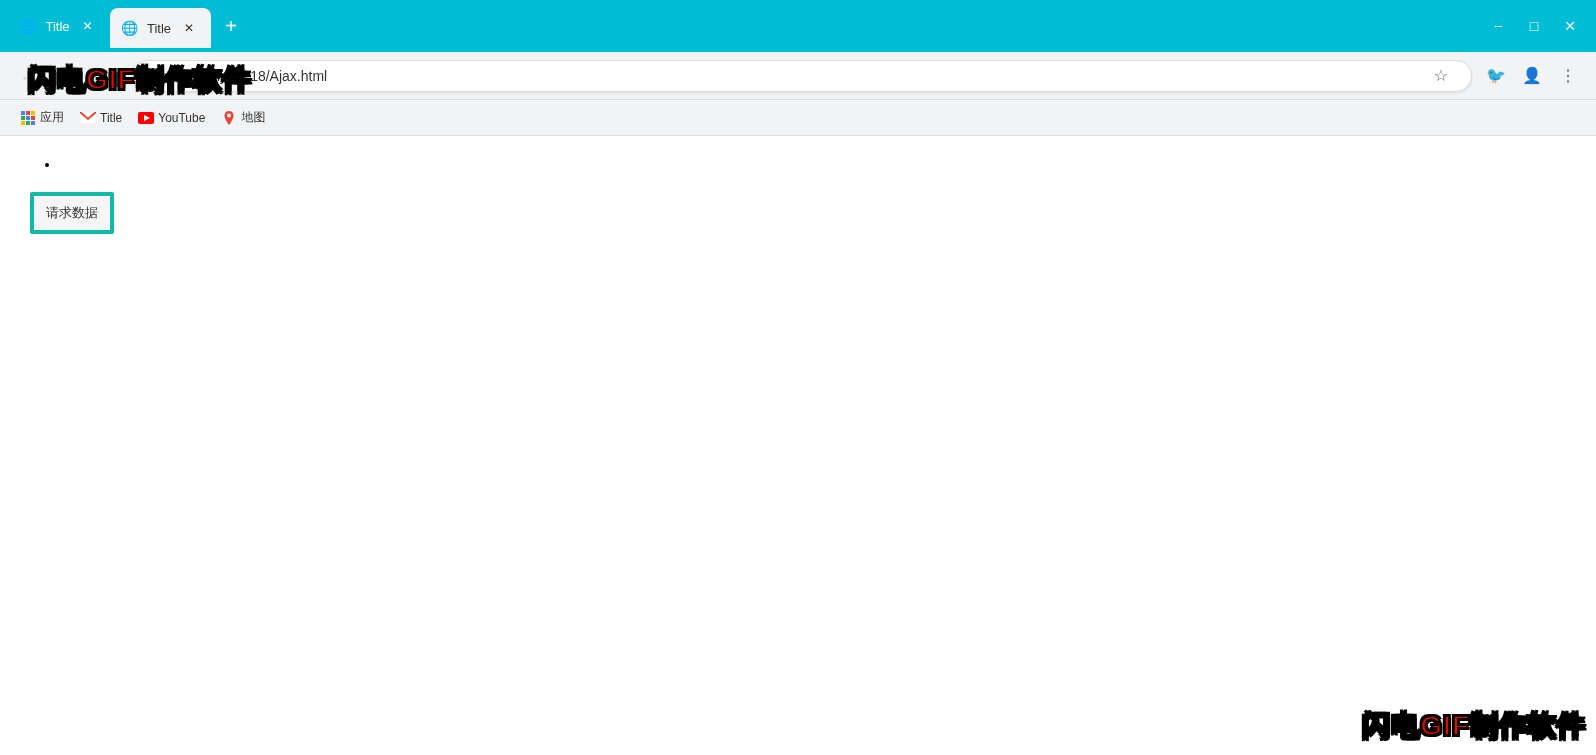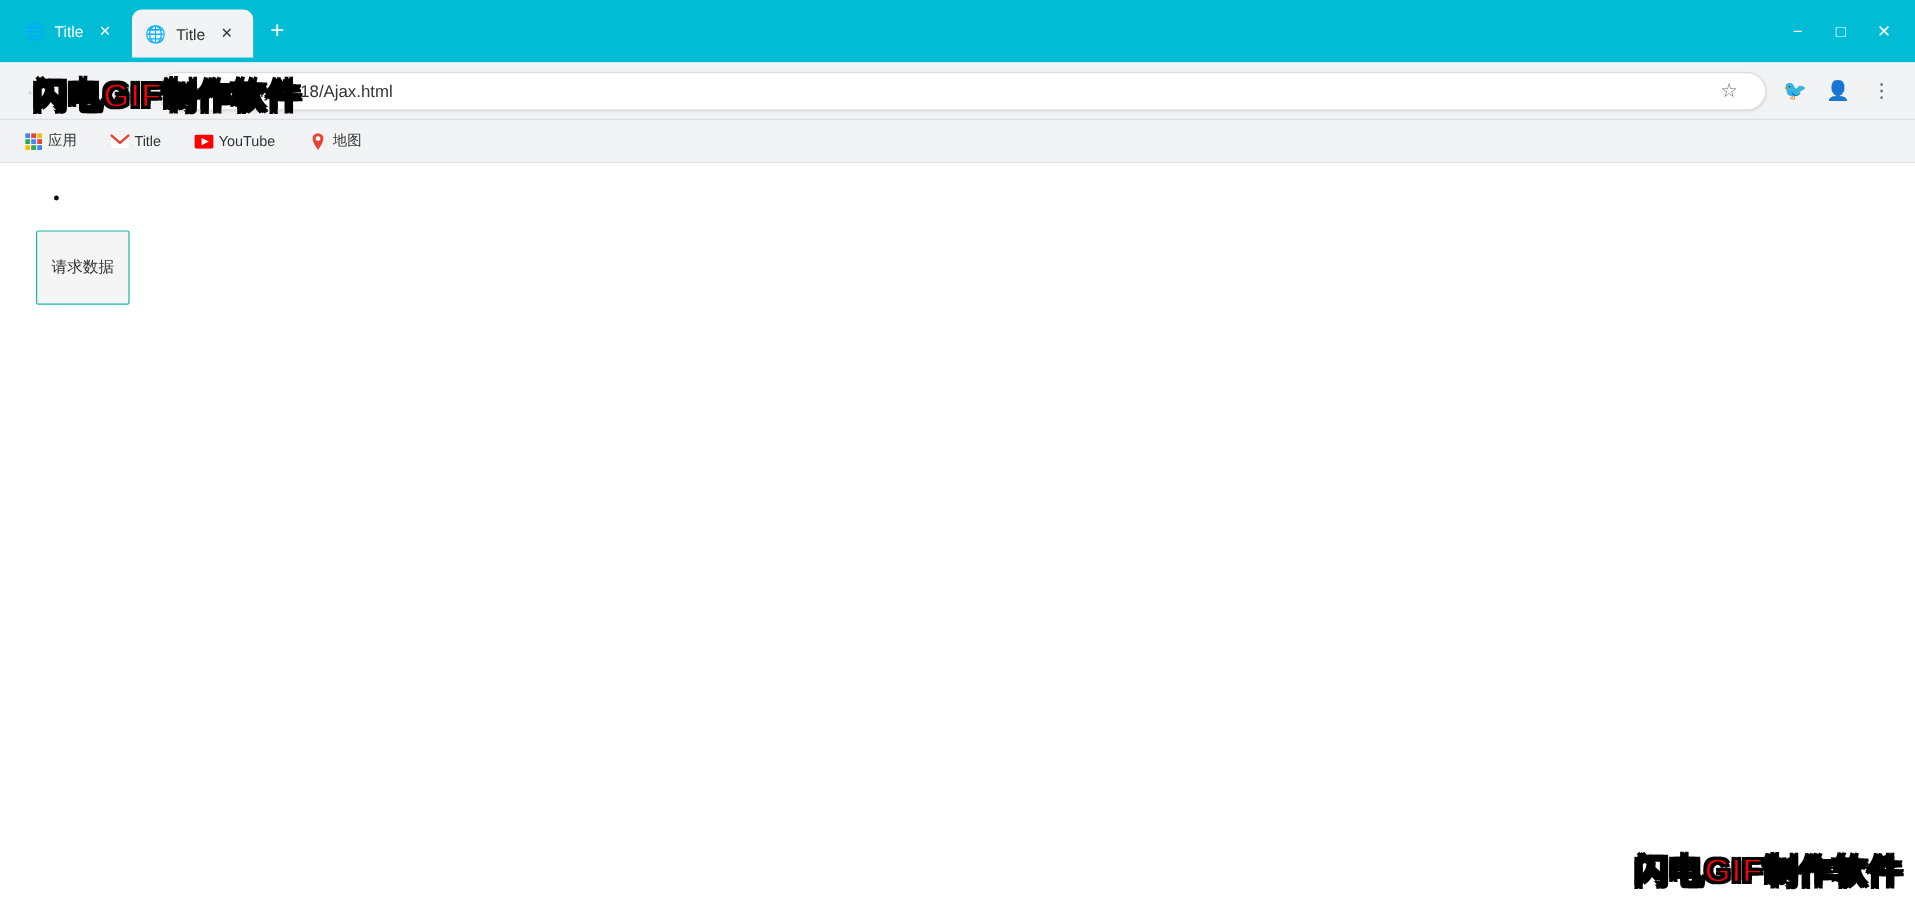--- a/index.html
+++ b/index.html
@@ -136,21 +136,21 @@
       color: #555;
     }
 
     
     .bookmarks-bar {
       background: #f1f3f4;
       height: 36px;
       display: flex;
       align-items: center;
       padding: 0 12px;
-      gap: 12px;
+      gap: 0;
       border-bottom: 1px solid #e0e0e0;
     }
     .bookmark-item {
       display: flex;
       align-items: center;
       gap: 4px;
       padding: 4px 8px;
       border-radius: 4px;
       cursor: pointer;
       font-size: 12px;
@@ -174,22 +174,22 @@
       list-style: disc;
       margin-left: 30px;
       margin-bottom: 20px;
     }
     .bullet-list li {
       font-size: 14px;
       margin-bottom: 4px;
     }
     .request-btn {
       display: inline-block;
-      padding: 21px 12px;
-      border: 1px solid #14b8a6;
+      padding: 8px 12px;
+      border: 4px solid #14b8a6;
       background: #f5f5f5;
       font-size: 13px;
       cursor: pointer;
       border-radius: 2px;
       color: #333;
     }
 
     
     .watermark-top-left {
       position: absolute;

